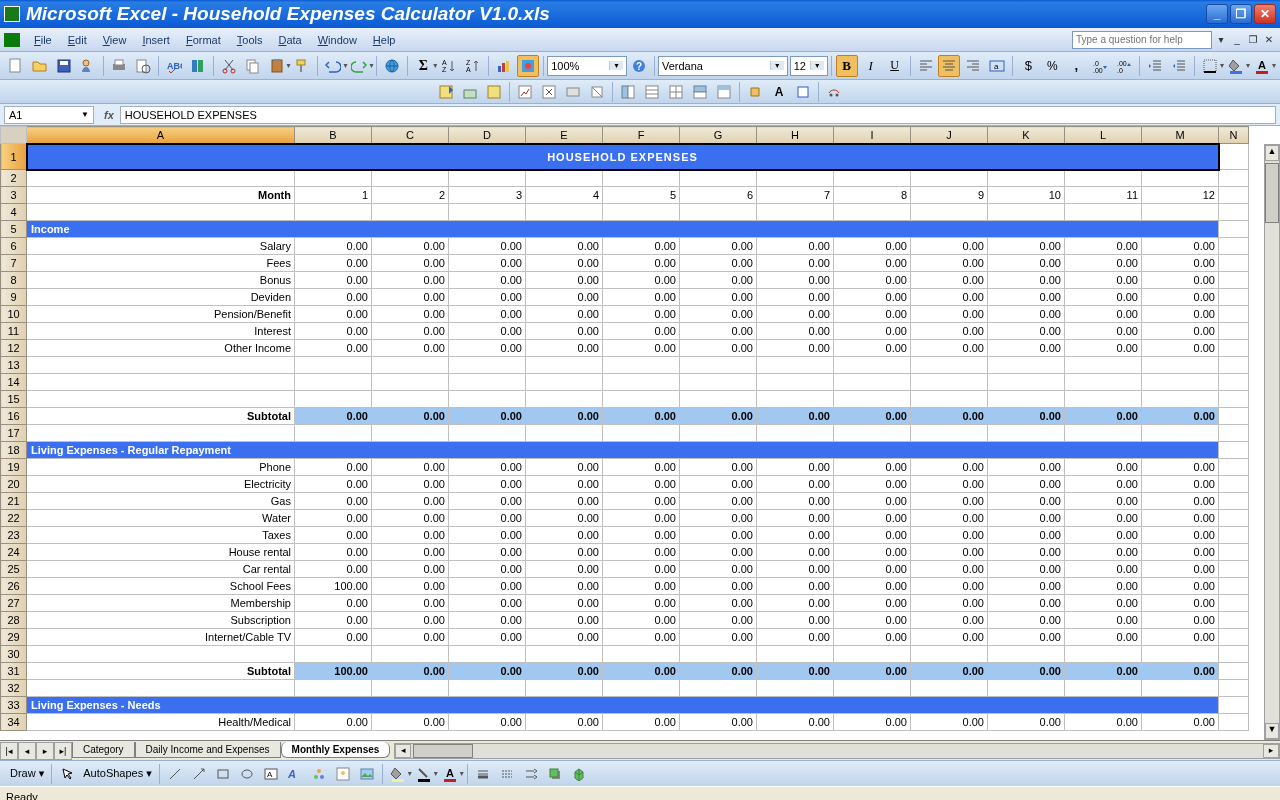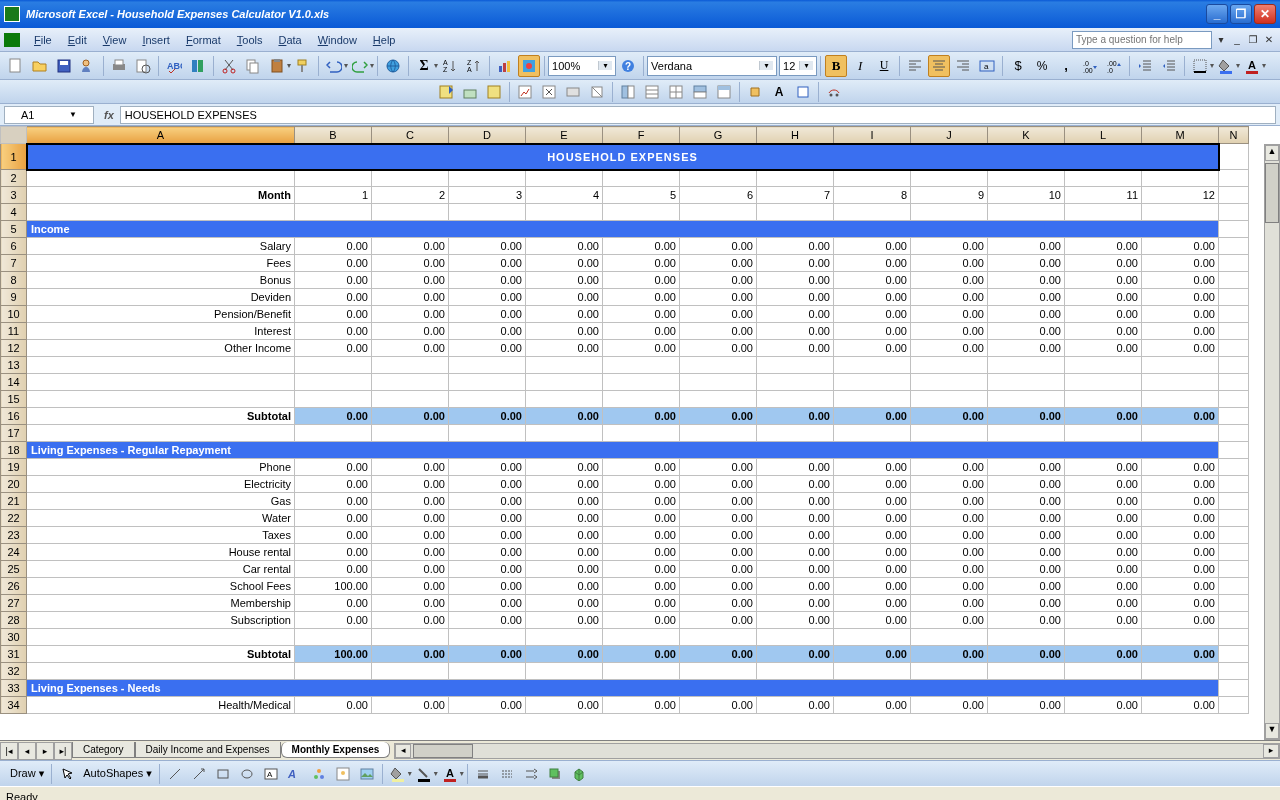--- a/index.html
+++ b/index.html
@@ -1,37 +1,37 @@
 <!DOCTYPE html>
 <html><head>
 <meta charset="utf-8">
 <style>
 * { box-sizing: border-box; margin: 0; padding: 0; }
 body { font-family: Tahoma, Arial, sans-serif; font-size: 11px; background: #ece9d8; overflow: hidden; width: 1280px; height: 800px; }
 .titlebar { background: linear-gradient(to bottom, #0a59d6 0%, #2a7de2 8%, #0a59d6 100%); height: 28px; display: flex; align-items: center; color: #fff; font-weight: bold; padding: 0 4px; }
 .titlebar .appicon { width: 16px; height: 16px; background: #1a7a1a; border: 1px solid #fff; margin-right: 6px; }
-.titlebar .title { flex: 1; font-size: 11px; font-style: italic; }
+.titlebar .title { flex: 1; font-size: 19px; font-style: italic; }
 .winbtns { display: flex; gap: 2px; }
 .winbtn { width: 22px; height: 20px; background: linear-gradient(#6ba8f0,#2a6dd0); border: 1px solid #1a4a9e; border-radius: 3px; display: flex; align-items: center; justify-content: center; color: #fff; font-weight: bold; font-size: 12px; }
 .winbtn.close { background: linear-gradient(#f08070,#d03020); border-color: #9e2a1a; }
 .menubar { background: linear-gradient(#e8f0fa,#c8d8f0); height: 24px; display: flex; align-items: center; padding: 0 4px; border-bottom: 1px solid #9ab0d0; }
 .menubar .smicon { width: 16px; height: 14px; background: #0a7a0a; margin-right: 6px; }
 .menuitem { padding: 3px 8px; color: #1a3a6a; cursor: default; }
 .menuitem u { text-decoration: underline; }
 .helpbox { margin-left: auto; background: #fff; border: 1px solid #7a9ac0; width: 140px; height: 18px; font-size: 10px; color: #888; padding: 1px 3px; }
 .smctl { width: 14px; height: 14px; margin-left: 2px; display: flex; align-items: center; justify-content: center; font-size: 10px; color: #333; }
 .toolbar { background: linear-gradient(#e0ecf8,#c0d4ec); height: 28px; display: flex; align-items: center; padding: 0 4px; border-bottom: 1px solid #9ab0d0; }
 .tbtn { width: 22px; height: 22px; margin: 0 1px; display: flex; align-items: center; justify-content: center; border-radius: 2px; }
 .tsep { width: 1px; height: 20px; background: #9ab0d0; margin: 0 3px; }
 .tdrop { font-size: 8px; color: #555; margin-left: -2px; }
 .combo { background: #fff; border: 1px solid #7a9ac0; height: 20px; font-size: 11px; padding: 1px 3px; display: flex; align-items: center; }
 .combo .arr { margin-left: auto; background: #e0e8f0; width: 14px; text-align: center; font-size: 8px; border-left: 1px solid #c0c8d0; }
 svg { display: block; }
 .formulabar { background: #e0ecf8; height: 22px; display: flex; align-items: center; border-bottom: 1px solid #9ab0d0; }
-.namebox { background: #fff; border: 1px solid #a0b0c0; width: 90px; height: 18px; margin: 0 4px; display: flex; align-items: center; padding: 0 16px; }
+.namebox { background: #fff; border: 1px solid #a0b0c0; width: 90px; height: 18px; margin: 0 4px; display: flex; align-items: center; padding: 0 4px; }
 .namebox .arr { margin-left: auto; font-size: 8px; }
 .fx { font-style: italic; font-weight: bold; margin: 0 6px; color: #555; }
 .formula { background: #fff; border: 1px solid #a0b0c0; flex: 1; height: 18px; margin-right: 4px; padding: 0 4px; display: flex; align-items: center; }
 .gridwrap { position: relative; background: #fff; }
 .gridwrap table.grid { border-collapse: collapse; table-layout: fixed; }
 .grid th, .grid td { border: 1px solid #c0c0c0; height: 17px; font-size: 11px; overflow: hidden; white-space: nowrap; }
 .grid th.colh { background: linear-gradient(#f0e8d8,#e0d0b0); border: 1px solid #9a9080; text-align: center; font-weight: normal; }
 .grid th.colh.sel { background: linear-gradient(#f8d080,#e8a040); }
 .grid th.rowh { background: linear-gradient(to right,#f0e8d8,#e0d0b0); border: 1px solid #9a9080; text-align: center; font-weight: normal; width: 26px; }
 .grid th.rowh.sel { background: linear-gradient(to right,#f8d080,#e8a040); }
@@ -215,21 +215,21 @@
         <rect x="10" y="3" width="3" height="11" fill="#f0c040"></rect>
       </svg>
     </span>
   <span class="tbtn" style="background:#f0c060;border:1px solid #c08020">
       <svg width="16" height="16">
         <rect x="2" y="2" width="12" height="12" fill="#40a0e0"></rect>
         <circle cx="8" cy="8" r="3" fill="#f04040"></circle>
       </svg>
     </span>
   <span class="tsep"></span>
-  <div class="combo" style="width:68px">
+  <div class="combo" style="width:80px">
       <span>100%</span>
       <span class="arr">▾</span>
     </div>
   <span class="tbtn">
       <svg width="16" height="16">
         <circle cx="8" cy="8" r="6" fill="#4080e0"></circle>
         <text x="5" y="12" fill="#fff" font-size="10" font-weight="bold">?</text>
       </svg>
     </span>
   <span class="tsep"></span>
@@ -866,20 +866,37 @@
           <td class="cell num">0.00</td>
           <td class="cell num">0.00</td>
           <td class="cell num">0.00</td>
           <td class="cell num">0.00</td>
           <td class="cell num">0.00</td>
           <td class="cell"></td>
         </tr>
         <tr>
           <th class="rowh">28</th>
           <td class="cell lbl">Subscription</td>
+          <td class="cell num">0.00</td>
+          <td class="cell num">0.00</td>
+          <td class="cell num">0.00</td>
+          <td class="cell num">0.00</td>
+          <td class="cell num">0.00</td>
+          <td class="cell num">0.00</td>
+          <td class="cell num">0.00</td>
+          <td class="cell num">0.00</td>
+          <td class="cell num">0.00</td>
+          <td class="cell num">0.00</td>
+          <td class="cell num">0.00</td>
+          <td class="cell num">0.00</td>
+          <td class="cell"></td>
+        </tr>
+        <tr>
+          <th class="rowh">29</th>
+          <td class="cell lbl">Internet/Cable TV</td>
           <td class="cell num">0.00</td>
           <td class="cell num">0.00</td>
           <td class="cell num">0.00</td>
           <td class="cell num">0.00</td>
           <td class="cell num">0.00</td>
           <td class="cell num">0.00</td>
           <td class="cell num">0.00</td>
           <td class="cell num">0.00</td>
           <td class="cell num">0.00</td>
           <td class="cell num">0.00</td>

